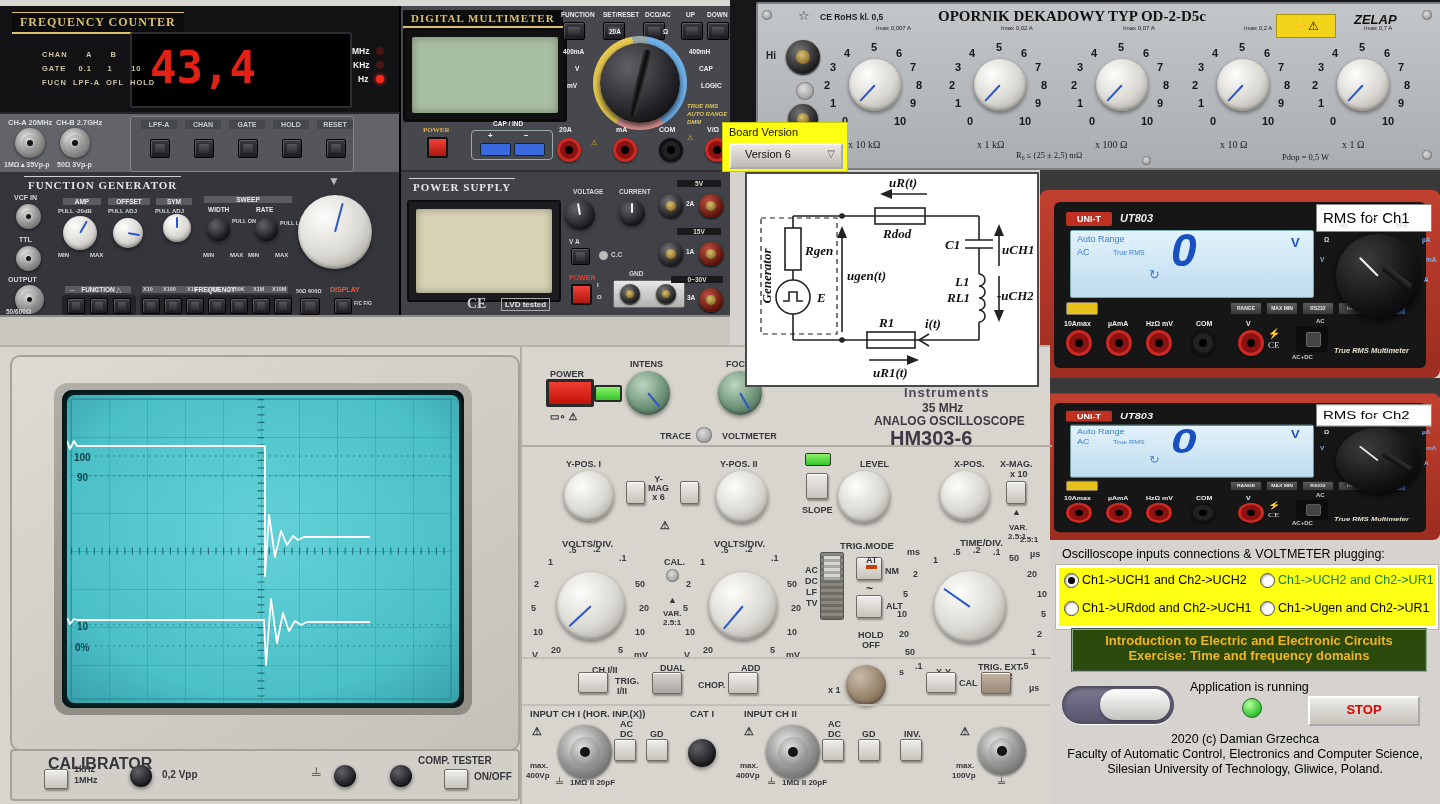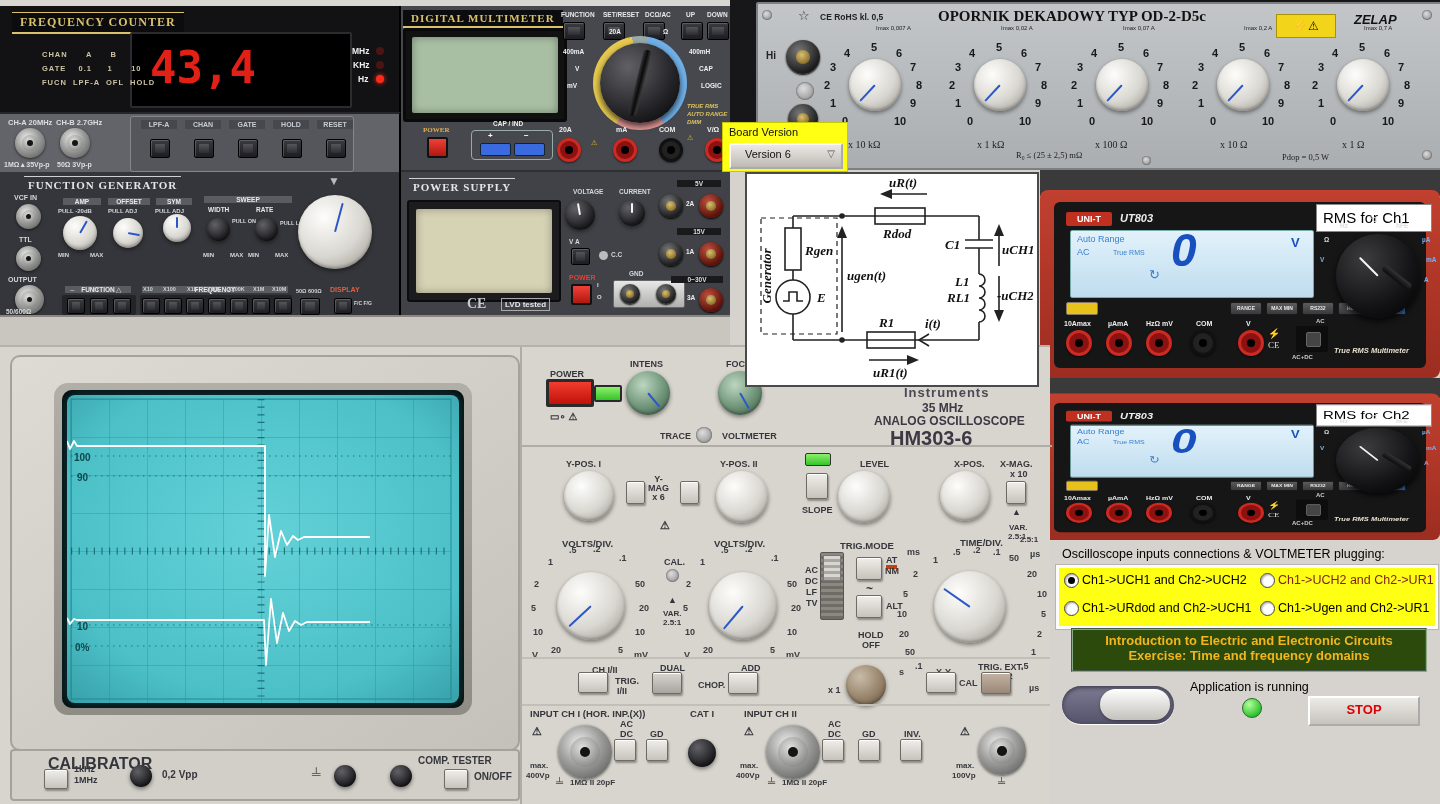--- a/index.html
+++ b/index.html
@@ -676,21 +676,21 @@
       </div>
       <span class="L" style="left:318px;top:193px;font-size:9.5px">TRIG.MODE</span>
       <span class="L" style="left:283px;top:218px">AC</span>
       <span class="L" style="left:283px;top:229px">DC</span>
       <span class="L" style="left:284px;top:240px">LF</span>
       <span class="L" style="left:284px;top:251px">TV</span>
       <div class="abs" style="left:298px;top:205px;width:22px;height:66px;background:repeating-linear-gradient(#8a8880 0 3px,#6e6c64 3px 6px);border:1px solid #555;border-radius:2px">
         <div class="abs" style="left:2px;top:2px;width:16px;height:24px;background:repeating-linear-gradient(#d8d6d0 0 3px,#a8a6a0 3px 6px);border:1px solid #777"></div>
       </div>
       <div class="sbtn" style="left:334px;top:210px;width:24px;height:21px"></div>
-      <span class="L" style="left:364px;top:208px;border-bottom:4px solid #c2410c">AT</span>
+      <span class="L" style="left:344px;top:208px;border-bottom:4px solid #c2410c">AT</span>
       <span class="L" style="left:363px;top:219px">NM</span>
       <span class="L" style="left:344px;top:235px;font-size:12px">~</span>
       <div class="sbtn" style="left:334px;top:248px;width:24px;height:21px"></div>
       <span class="L" style="left:364px;top:254px">ALT</span>
       <span class="L" style="left:336px;top:283px">HOLD</span>
       <span class="L" style="left:340px;top:293px">OFF</span>
       <span class="L" style="left:438px;top:190px;font-size:9.5px">TIME/DIV.</span>
       <span class="L" style="left:498px;top:188px;font-size:8px">2.5:1</span>
       <div class="tring" style="left:373px;top:198px">
         <span>2</span>
@@ -777,33 +777,38 @@
     </div>
   </div>
 
   <div class="abs" style="left:1050px;top:540px;width:390px;height:264px;background:#d6d3ce">
     <span class="L" style="left:12px;top:7px;font-size:12.5px;color:#000">Oscilloscope inputs connections &amp; VOLTMETER plugging:</span>
     <div class="abs" style="left:5px;top:24px;width:382px;height:64px;background:#fbfbfb;border:1px solid #b8b5b0">
       <div class="abs" style="left:3px;top:3px;right:3px;bottom:3px;background:#ffff14"></div>
       <div class="radio sel" style="left:8px;top:8px"></div>
       <span class="L" style="left:26px;top:8px;font-size:12.5px;color:#000">Ch1-&gt;UCH1 and Ch2-&gt;UCH2</span>
       <div class="radio" style="left:204px;top:8px"></div>
-      <span class="L" style="left:222px;top:8px;font-size:12.5px;color:#7f1d1d">Ch1-&gt;UCH2 and Ch2-&gt;UR1</span>
+      <span class="L" style="left:222px;top:8px;font-size:12.5px;color:#15803d">Ch1-&gt;UCH2 and Ch2-&gt;UR1</span>
       <div class="radio" style="left:8px;top:36px"></div>
       <span class="L" style="left:26px;top:36px;font-size:12.5px;color:#000">Ch1-&gt;URdod and Ch2-&gt;UCH1</span>
       <div class="radio" style="left:204px;top:36px"></div>
       <span class="L" style="left:222px;top:36px;font-size:12.5px;color:#000">Ch1-&gt;Ugen and Ch2-&gt;UR1</span>
     </div>
     <div class="abs" style="left:21px;top:88px;width:352px;height:40px;background:#2b4a0c;border:2px groove #8a8;text-align:center">
       <div style="color:#f2b51c;font-weight:bold;font-size:13px;margin-top:3px">Introduction to Electric and Electronic Circuits</div>
       <div style="color:#f2b51c;font-weight:bold;font-size:13px">Exercise: Time and frequency domains</div>
     </div>
     <div class="abs" style="left:12px;top:146px;width:112px;height:38px;border-radius:19px;background:linear-gradient(#7d7b94,#55536a);box-shadow:inset 0 2px 4px rgba(0,0,0,.5),0 1px 0 #fff">
       <div class="abs" style="left:38px;top:3px;width:70px;height:31px;border-radius:16px;background:linear-gradient(#fefefe,#c4c2bc);box-shadow:0 1px 3px rgba(0,0,0,.4)"></div>
     </div>
     <span class="L" style="left:140px;top:140px;font-size:12.5px;color:#000">Application is running</span>
     <div class="abs" style="left:192px;top:158px;width:18px;height:18px;border-radius:50%;background:radial-gradient(circle at 35% 30%,#b4ff9c,#2fc42f 70%,#138413);border:1px solid #2a6a2a"></div>
     <div class="abs" style="left:258px;top:156px;width:108px;height:26px;background:linear-gradient(#eceae6,#c6c3bc);border:2px outset #fff;text-align:center">
       <span style="color:#e00000;font-weight:bold;font-size:13px;line-height:24px">STOP</span>
     </div>
+    <div class="abs" style="left:0;top:192px;width:390px;text-align:center;font-size:12.4px;color:#000;line-height:15px">
+      <div>2020 (c) Damian Grzechca</div>
+      <div>Faculty of Automatic Control, Electronics and Computer Science,</div>
+      <div>Silesian University of Technology, Gliwice, Poland.</div>
+    </div>
   </div>
 
 </div>
 
 </body></html>

